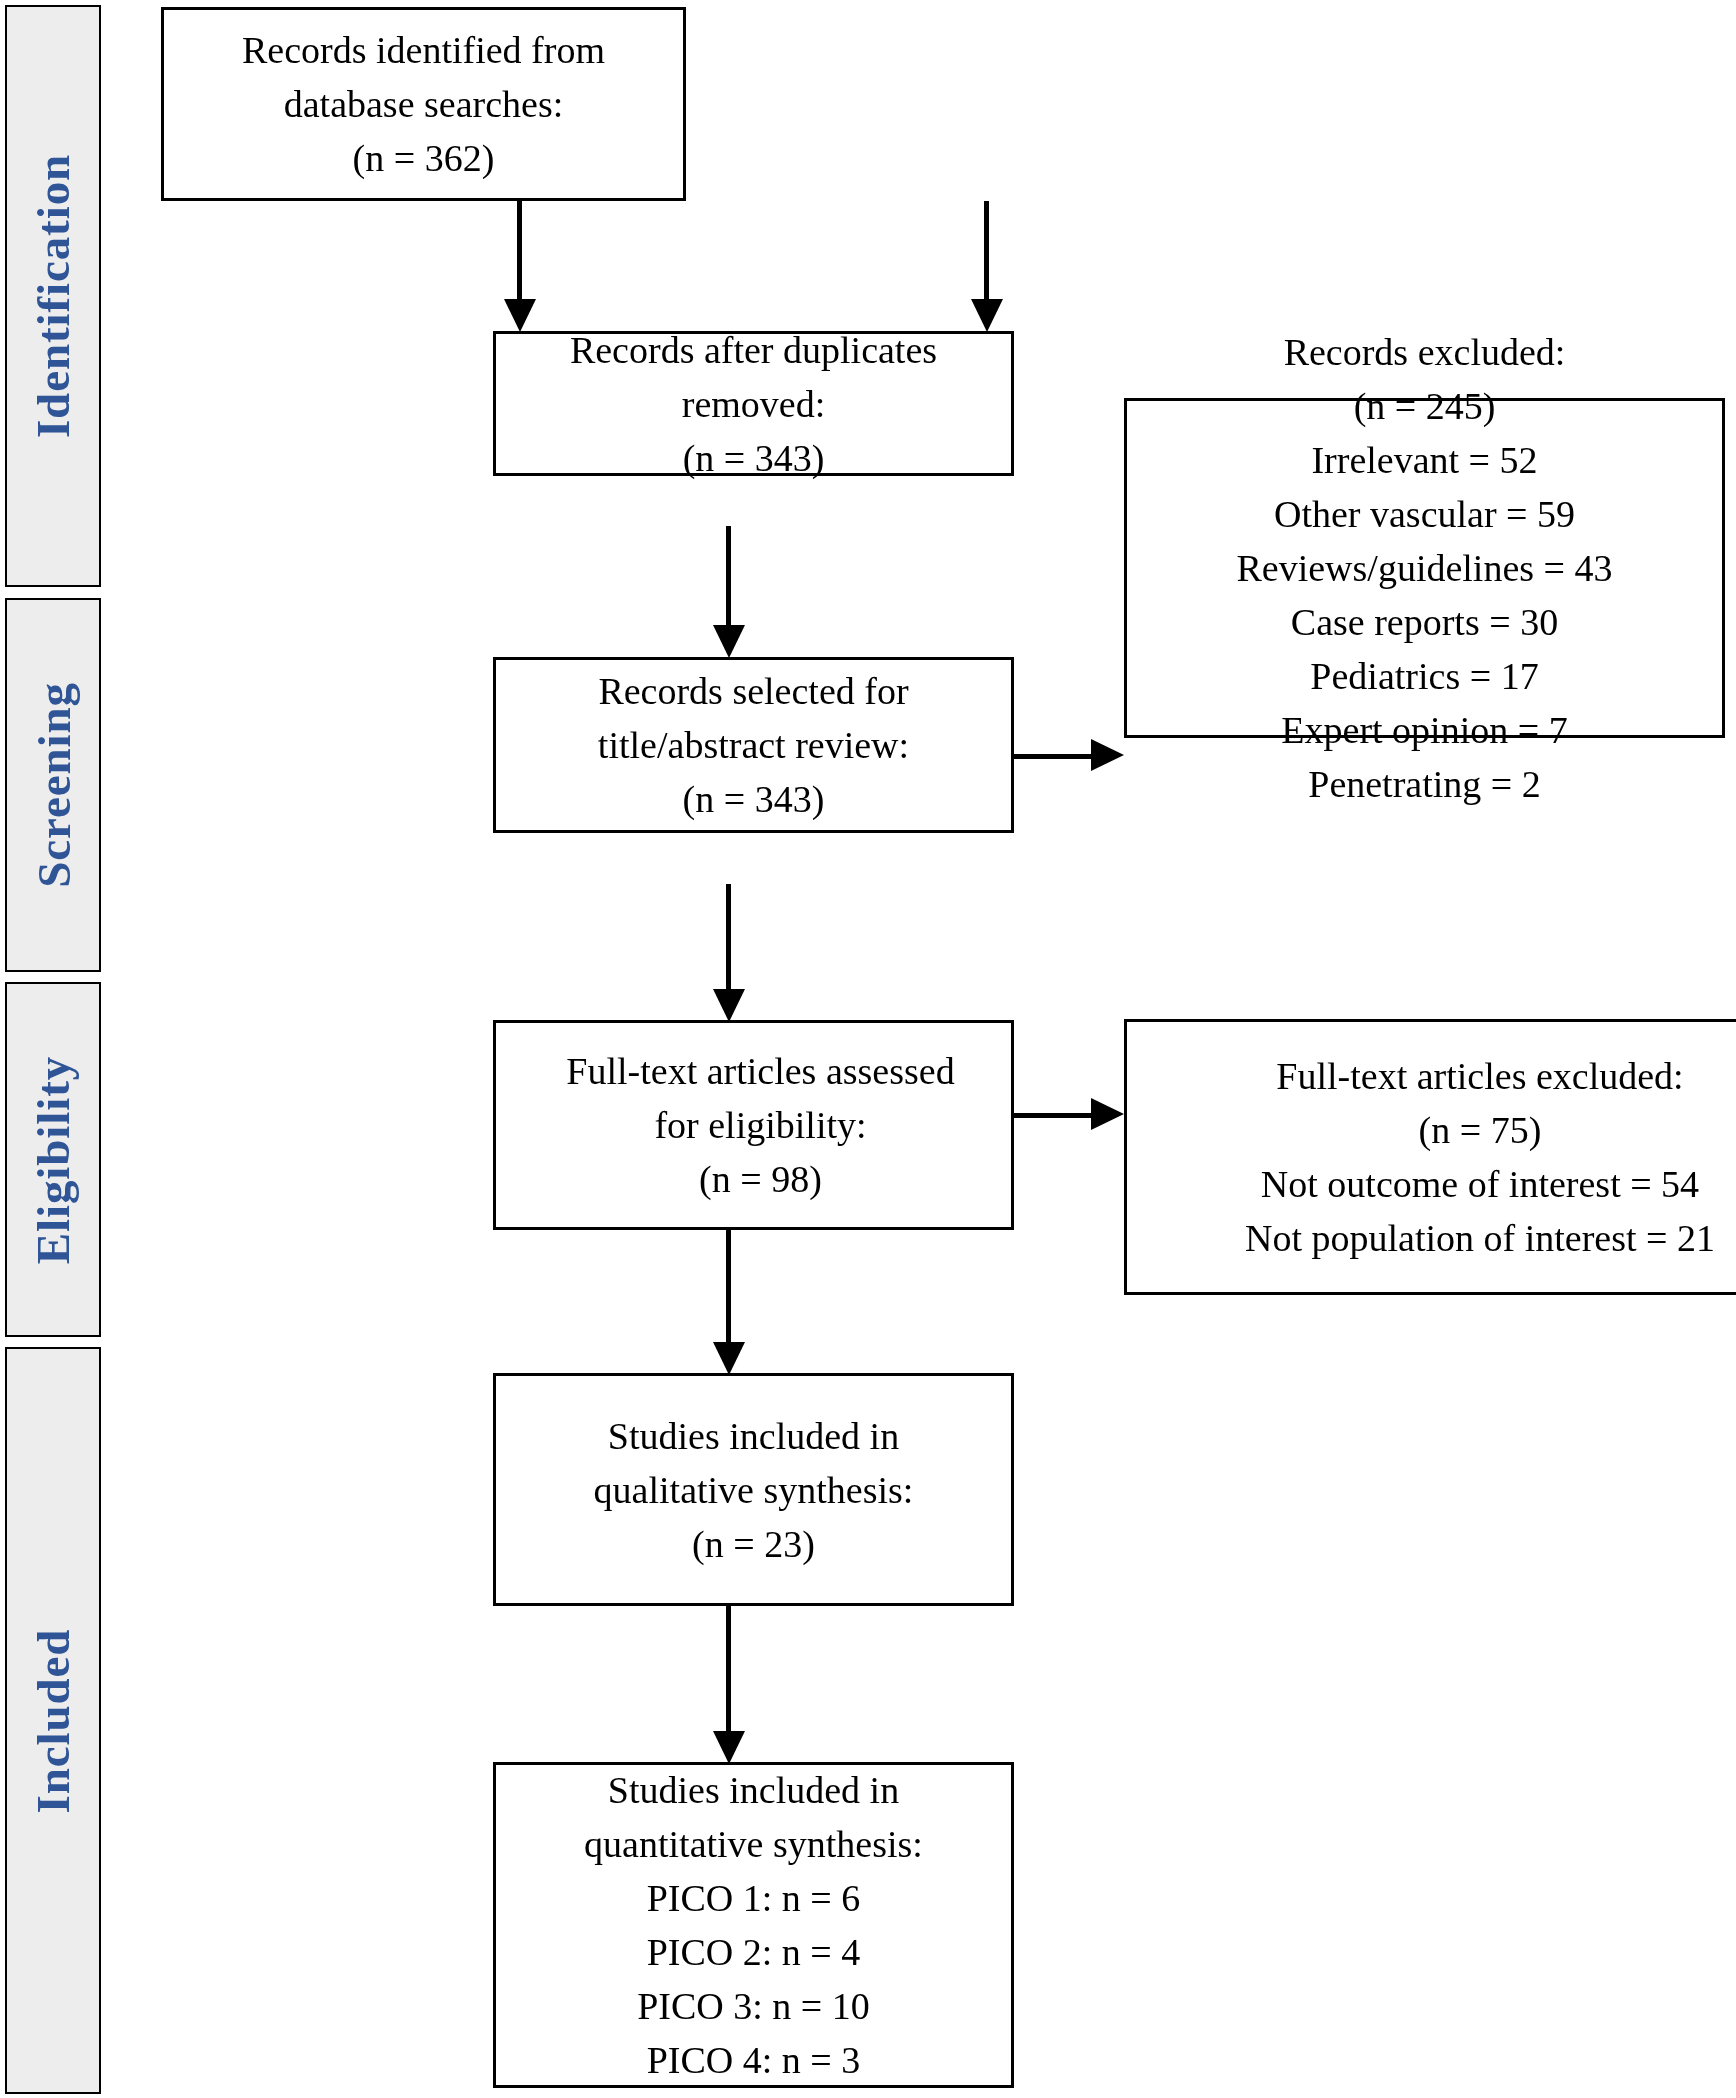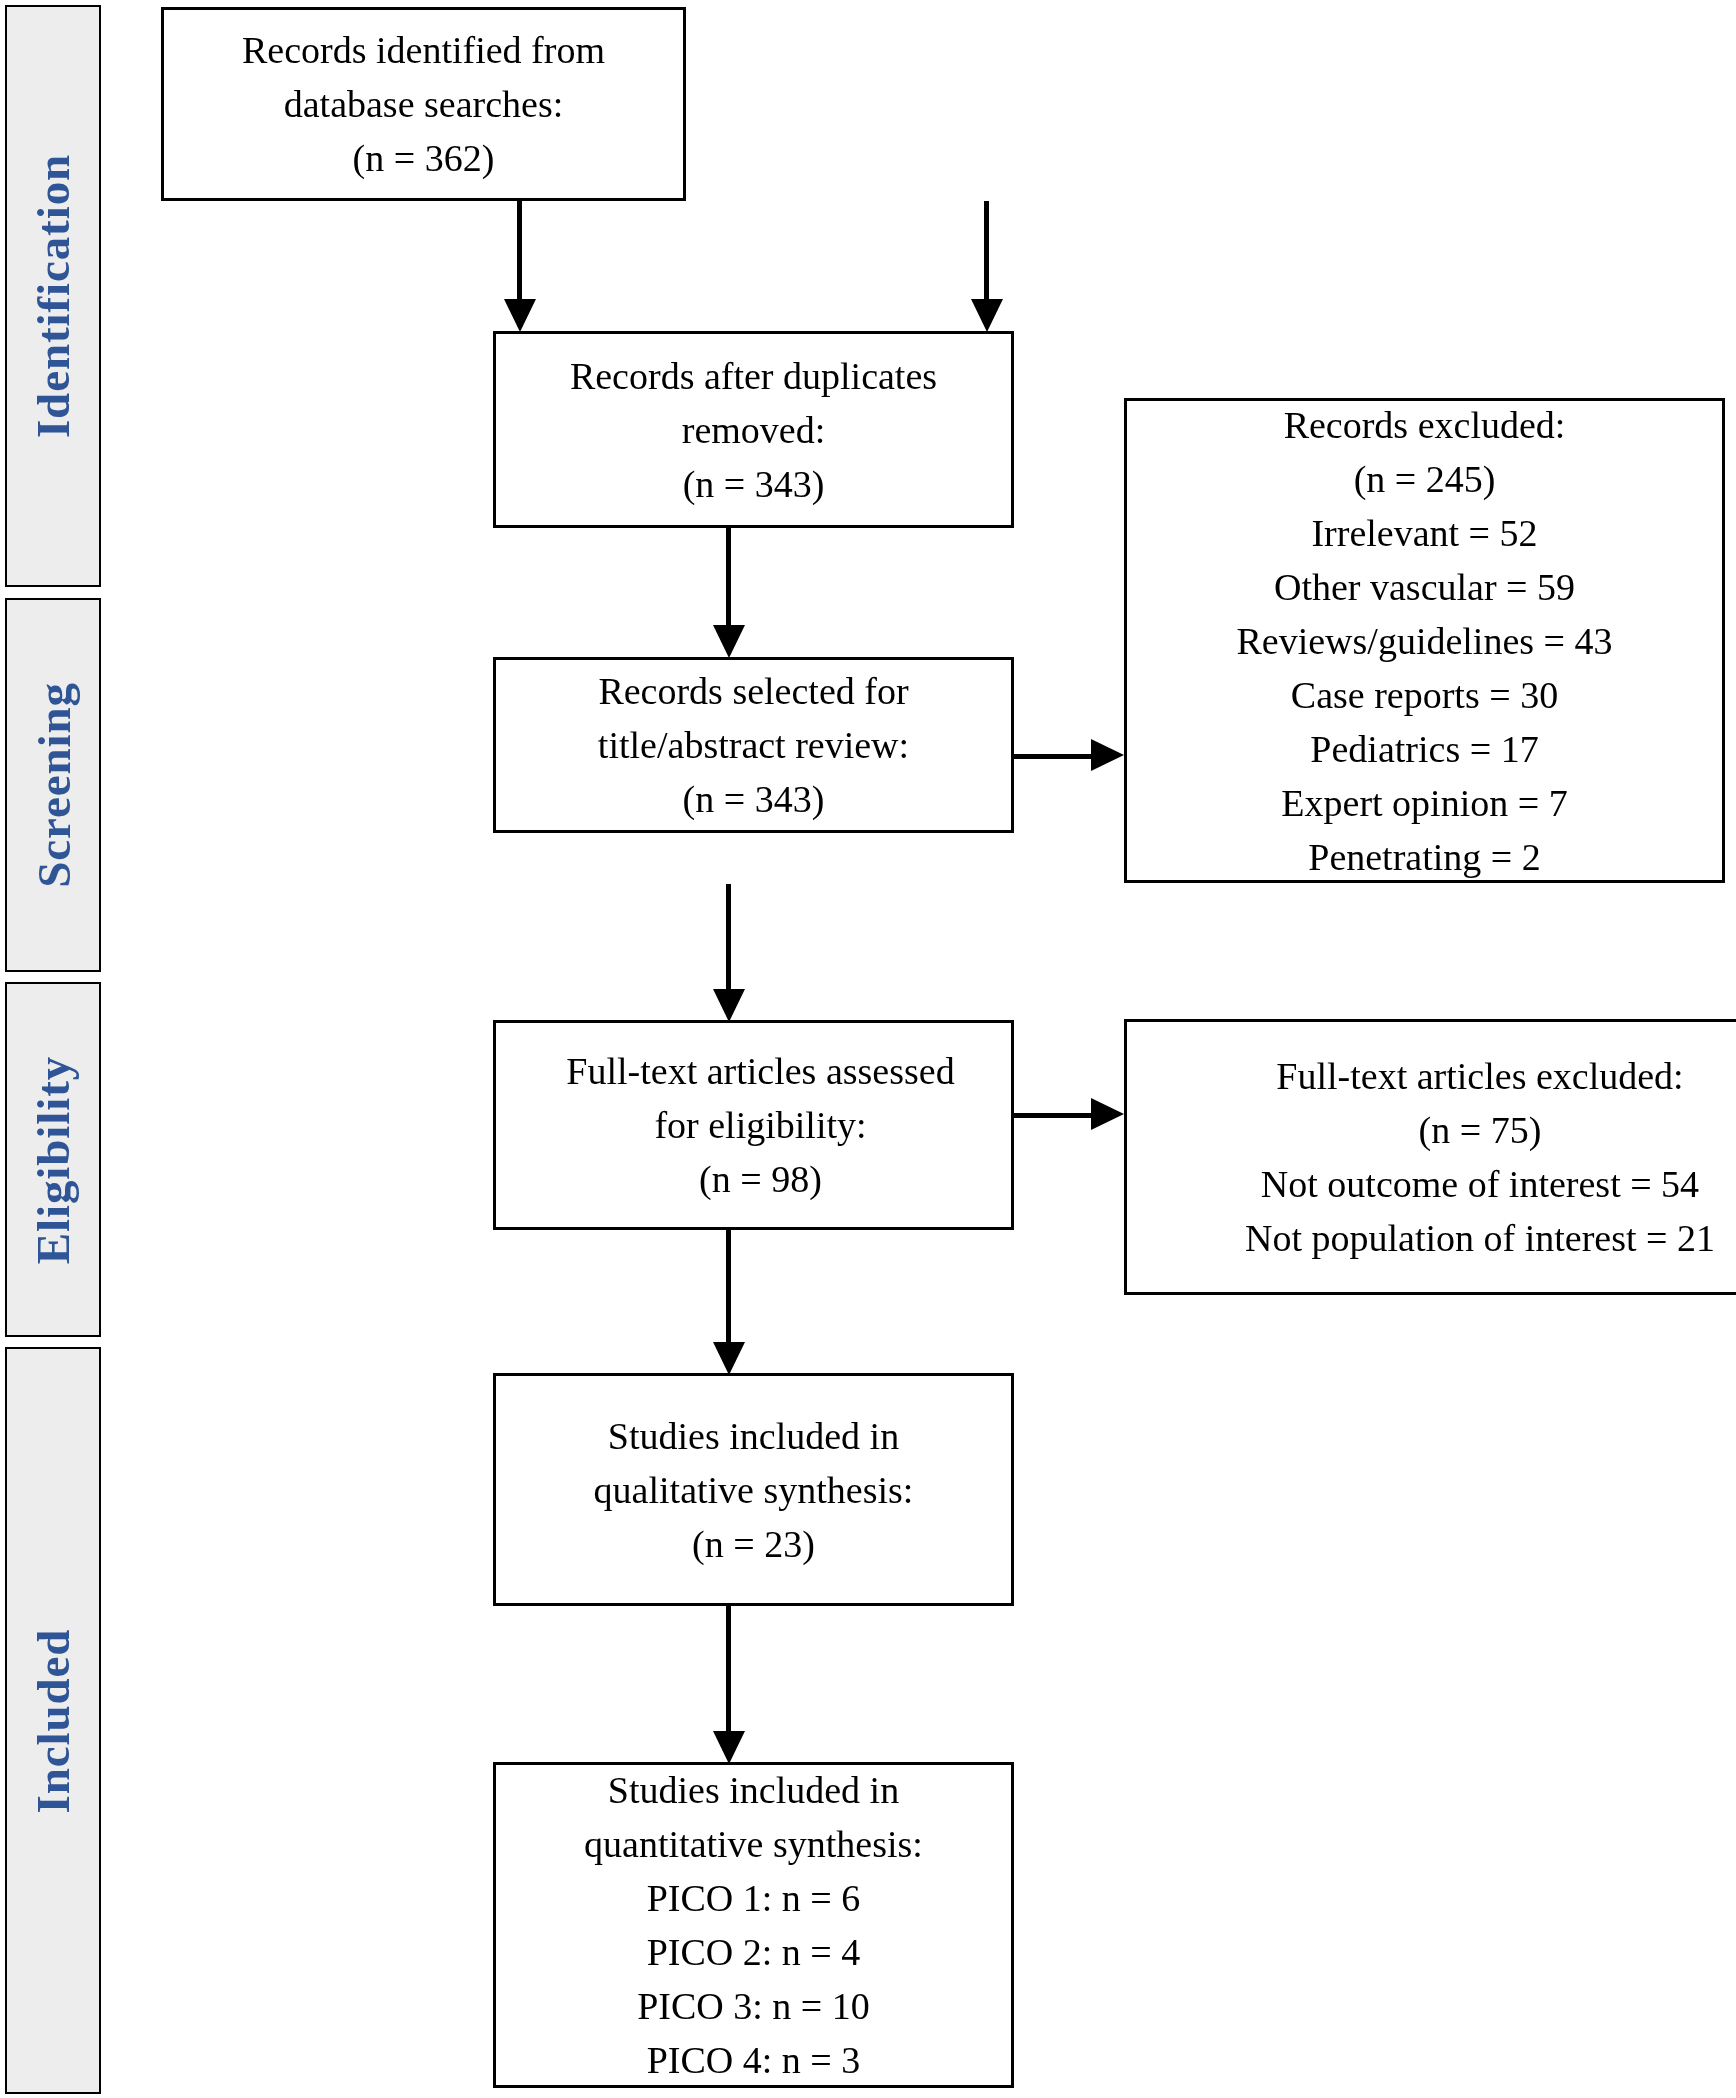--- a/index.html
+++ b/index.html
@@ -55,27 +55,27 @@
     <span class="stage-label" style="color: rgb(47, 85, 151);">Included</span>
   </div>
 
   <div class="fbox" style="left:161px;top:7.2px;width:525px;height:194px;">
     <div class="box-text">Records identified from
 database searches:
 (n = 362)</div>
   </div>
 
 
-  <div class="fbox" style="left:493px;top:331px;width:521px;height:197px;">
+  <div class="fbox" style="left:493px;top:331px;width:521px;height:145px;">
     <div class="box-text">Records after duplicates
 removed:
 (n = 343)</div>
   </div>
 
-  <div class="fbox" style="left:1124px;top:398px;width:601px;height:485px;">
+  <div class="fbox" style="left:1124px;top:398px;width:601px;height:340px;">
     <div class="box-text">Records excluded:
 (n = 245)
 Irrelevant = 52
 Other vascular = 59
 Reviews/guidelines = 43
 Case reports = 30
 Pediatrics = 17
 Expert opinion = 7
 Penetrating = 2</div>
   </div>

